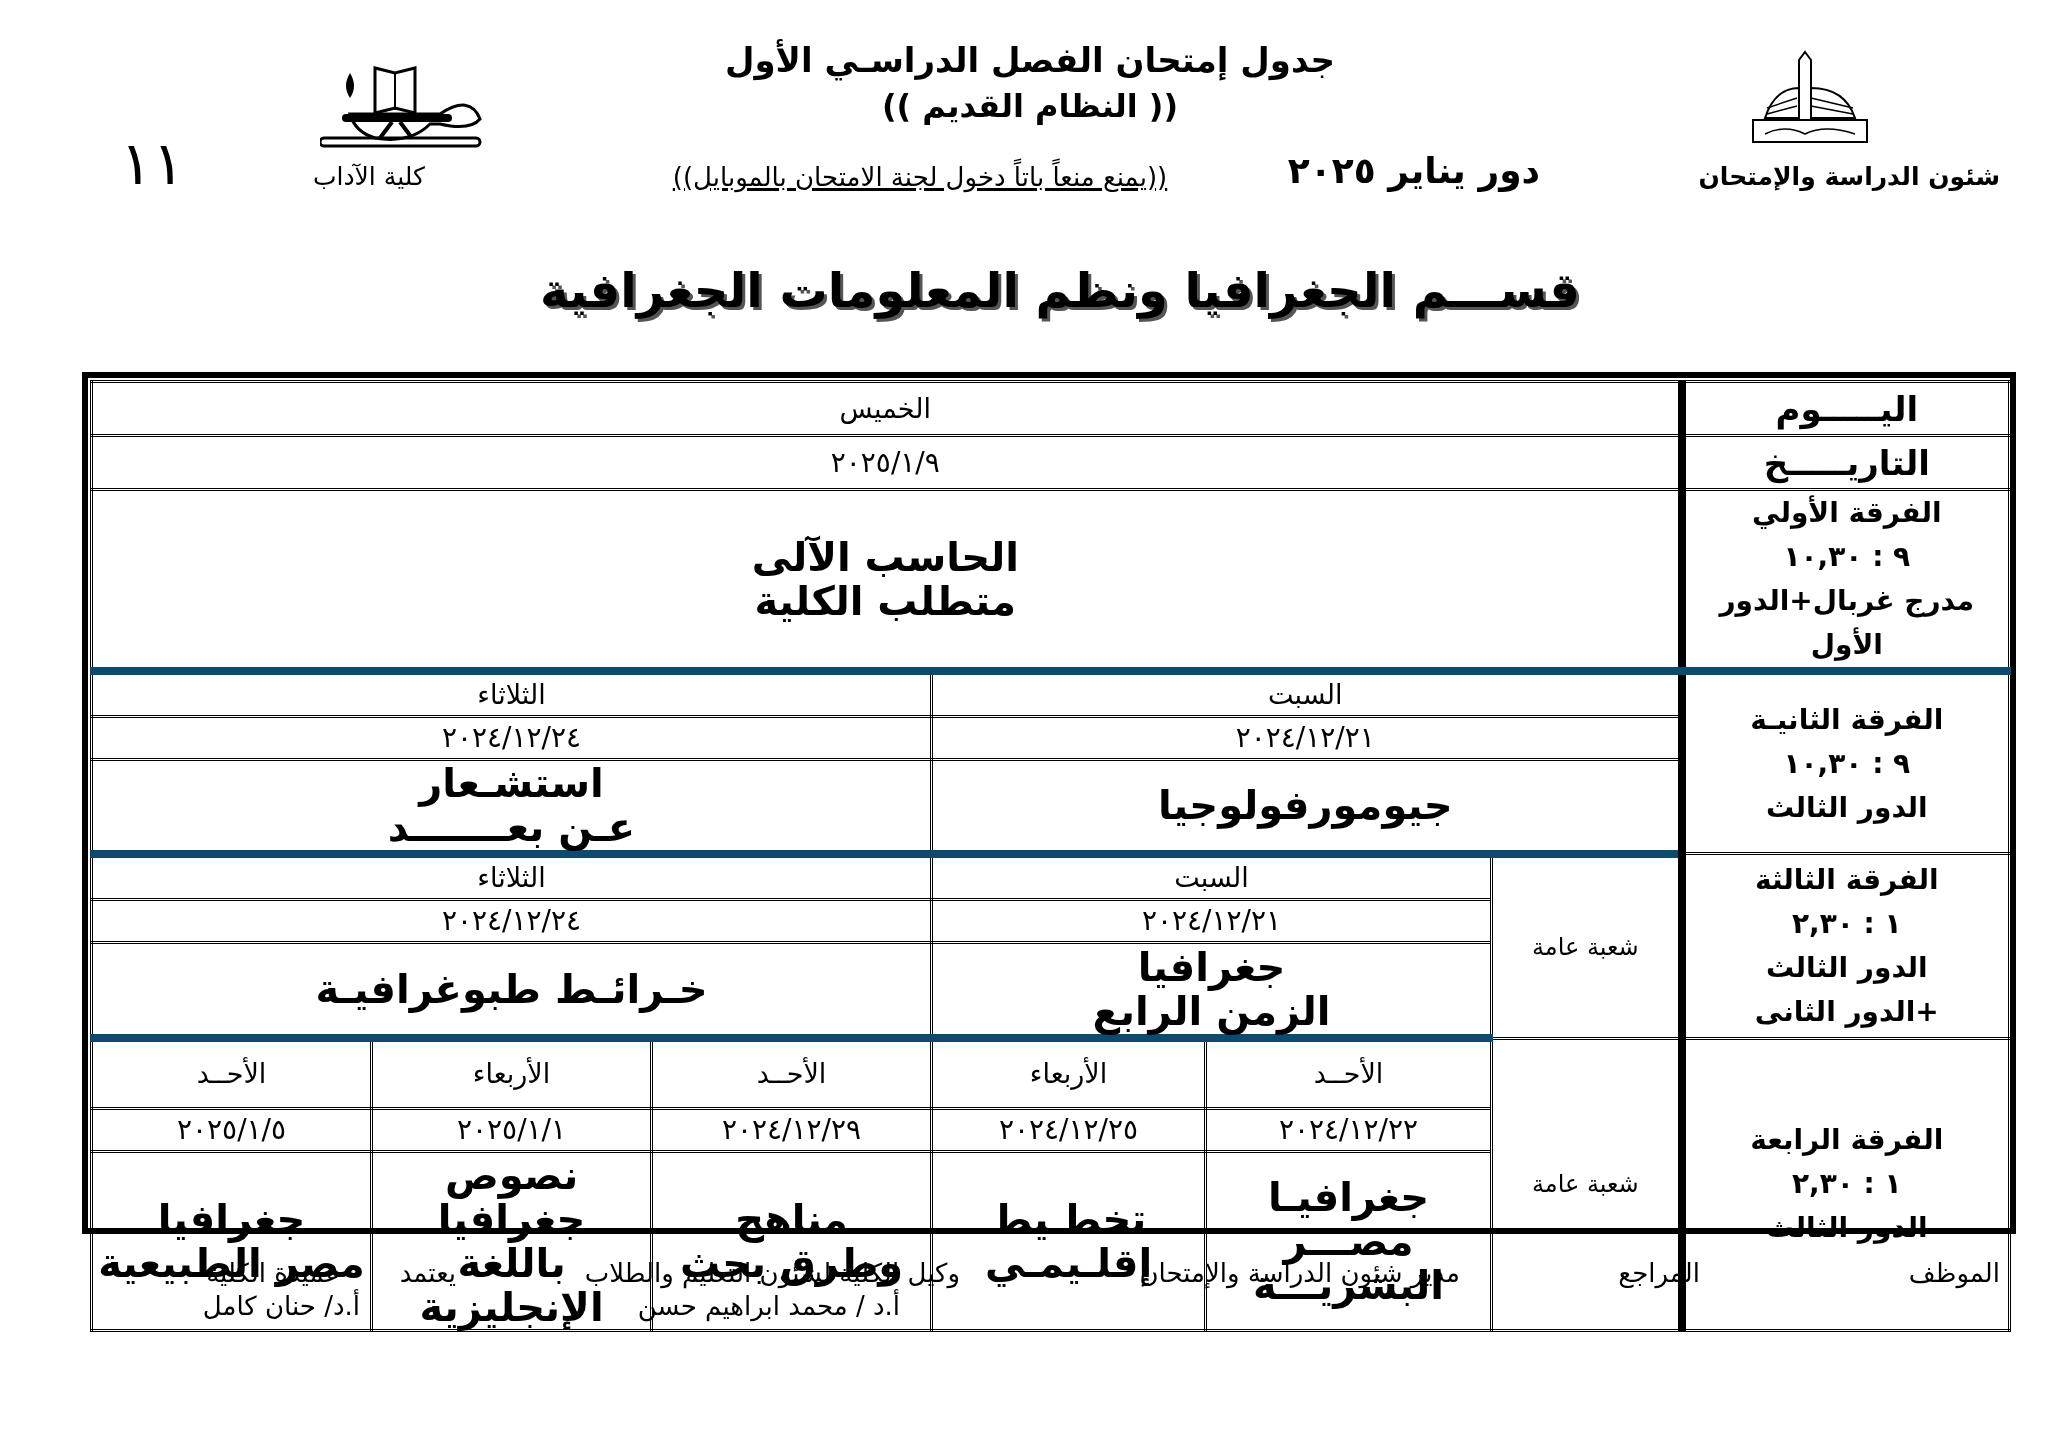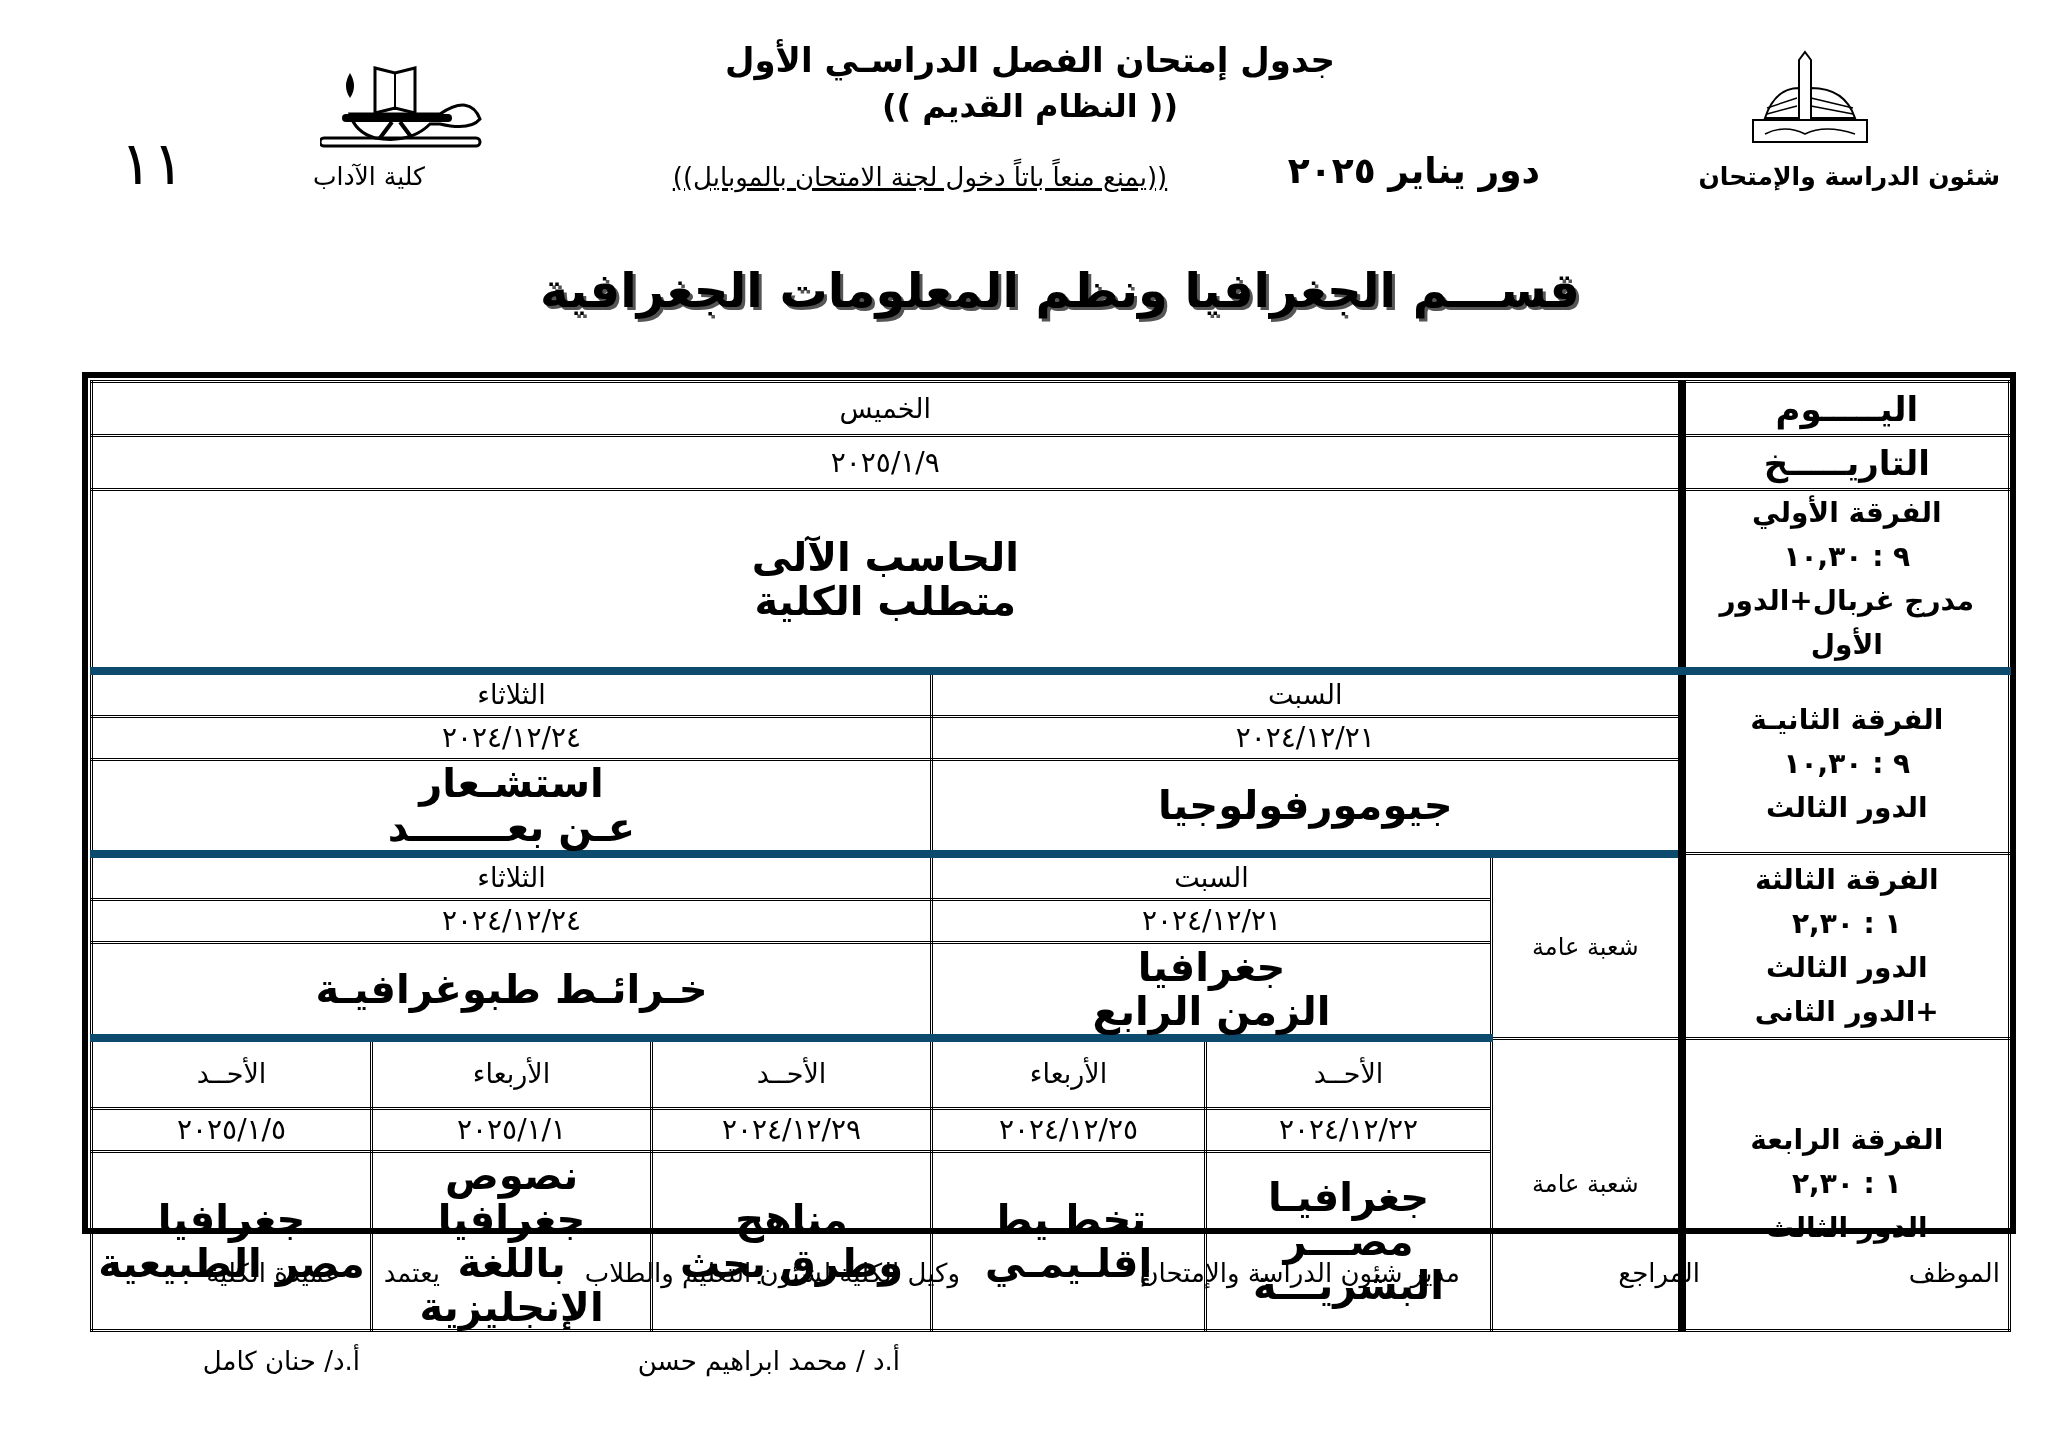--- a/index.html
+++ b/index.html
@@ -29,21 +29,21 @@
   .label-col { width:328px; border-left:8px solid #000 !important; }
   .h-lbl { font-weight:bold; font-size:34px; line-height:44px; }
   .grp { font-weight:bold; font-size:28px; line-height:44px; }
   .day { font-size:27px; line-height:40px; }
   .date { font-size:28px; line-height:40px; letter-spacing:2px; }
   .subj { font-weight:bold; font-size:40px; line-height:44px; }
   .sec { font-weight:normal; font-size:24px; }
 
   
   .sig { font-size:26px; top:1258px; }
-  .sig2 { font-size:26px; top:1346px; }
+  .sig2 { font-size:26px; top:1291px; }
 </style>
 </head>
 <body>
 
 <div class="abs rtl title1">جدول إمتحان الفصل الدراسـي الأول</div>
 <div class="abs rtl title2">(( النظام القديم ))</div>
 <div class="abs rtl session">دور يناير ٢٠٢٥</div>
 <div class="abs rtl warning">((يمنع منعاً باتاً دخول لجنة الامتحان بالموبايل))</div>
 <div class="abs rtl dept-left-label">كلية الآداب</div>
 <div class="abs rtl dept-right-label">شئون الدراسة والإمتحان</div>
@@ -194,16 +194,16 @@
       <div>مصر الطبيعية</div>
     </td>
   </tr>
 </tbody>
   </table>
 
 <div class="abs rtl sig" style="left:1880px;width:120px;text-align:right">الموظف</div>
 <div class="abs rtl sig" style="left:1580px;width:120px;text-align:right">المراجع</div>
 <div class="abs rtl sig" style="left:1060px;width:400px;text-align:right">مدير شئون الدراسة والإمتحان</div>
 <div class="abs rtl sig" style="left:540px;width:420px;text-align:right">وكيل الكلية لشئون التعليم والطلاب</div>
-<div class="abs rtl sig" style="left:370px;width:70px;text-align:right">يعتمد</div>
+<div class="abs rtl sig" style="left:386px;width:70px;text-align:right">يعتمد</div>
 <div class="abs rtl sig" style="left:180px;width:160px;text-align:right">عميدة الكلية</div>
 <div class="abs rtl sig2" style="left:580px;width:320px;text-align:right">أ.د / محمد ابراهيم حسن</div>
 <div class="abs rtl sig2" style="left:180px;width:180px;text-align:right">أ.د/ حنان كامل</div>
 
 </body></html>

